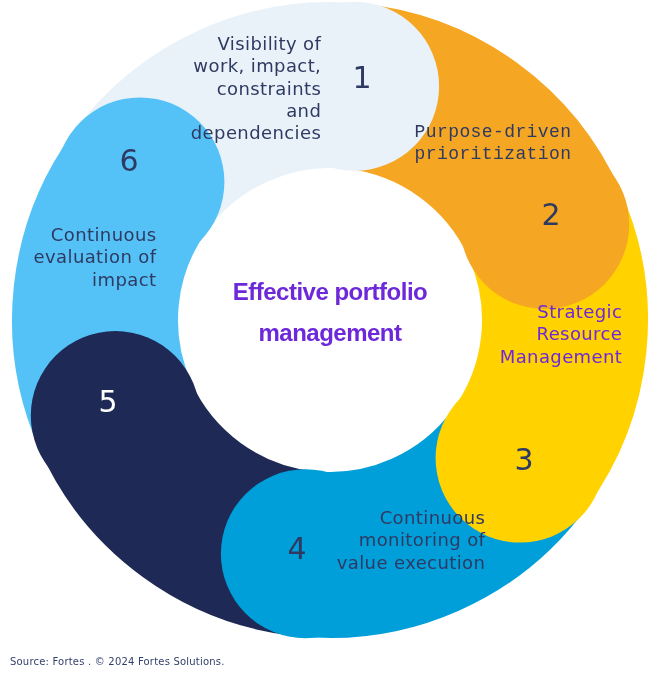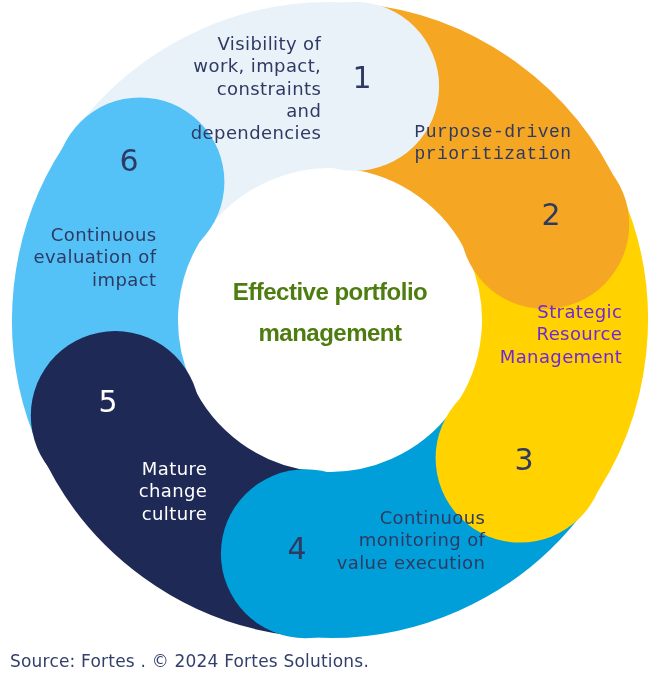--- a/index.html
+++ b/index.html
@@ -40,21 +40,21 @@
     font-weight: 700;
     font-size: 24px;
     line-height: 1.7;
     letter-spacing: -0.5px;
   }
   .caption {
     position: absolute;
     left: 10px;
     top: 661px;
     transform: translateY(-50%);
-    font-size: 17px;
+    font-size: 10px;
     letter-spacing: 0.2px;
   }
 </style>
 </head>
 <body>
 
 <div class="stage">
 
   <svg class="ring-svg" width="659" height="675" viewBox="0 0 659 675">
 
@@ -86,25 +86,22 @@
 and
 dependencies</div>
   <div class="seg-label" style="left: 493px; top: 143px; color: rgb(47, 58, 99); font-family: Liberation Mono, monospace;">Purpose-driven
 prioritization</div>
   <div class="seg-label" style="left: 561px; top: 334px; color: #6d28d9;">Strategic
 Resource
 Management</div>
   <div class="seg-label" style="left: 411px; top: 540px; color: rgb(47, 58, 99);">Continuous
 monitoring of
 value execution</div>
-  <div class="seg-label" style="left: 173px; top: 491px; color: rgb(255, 255, 255);">Mature
-change
-culture</div>
   <div class="seg-label" style="left: 95px; top: 257px; color: rgb(47, 58, 99);">Continuous
 evaluation of
 impact</div>
 
-  <div class="center-title" style="color: #4d7c0f;">Effective portfolio
+  <div class="center-title" style="color: #6d28d9;">Effective portfolio
 management</div>
 
   <div class="caption" style="color: rgb(51, 63, 107);">Source: Fortes . © 2024 Fortes Solutions.</div>
 
 </div>
 
 </body></html>

